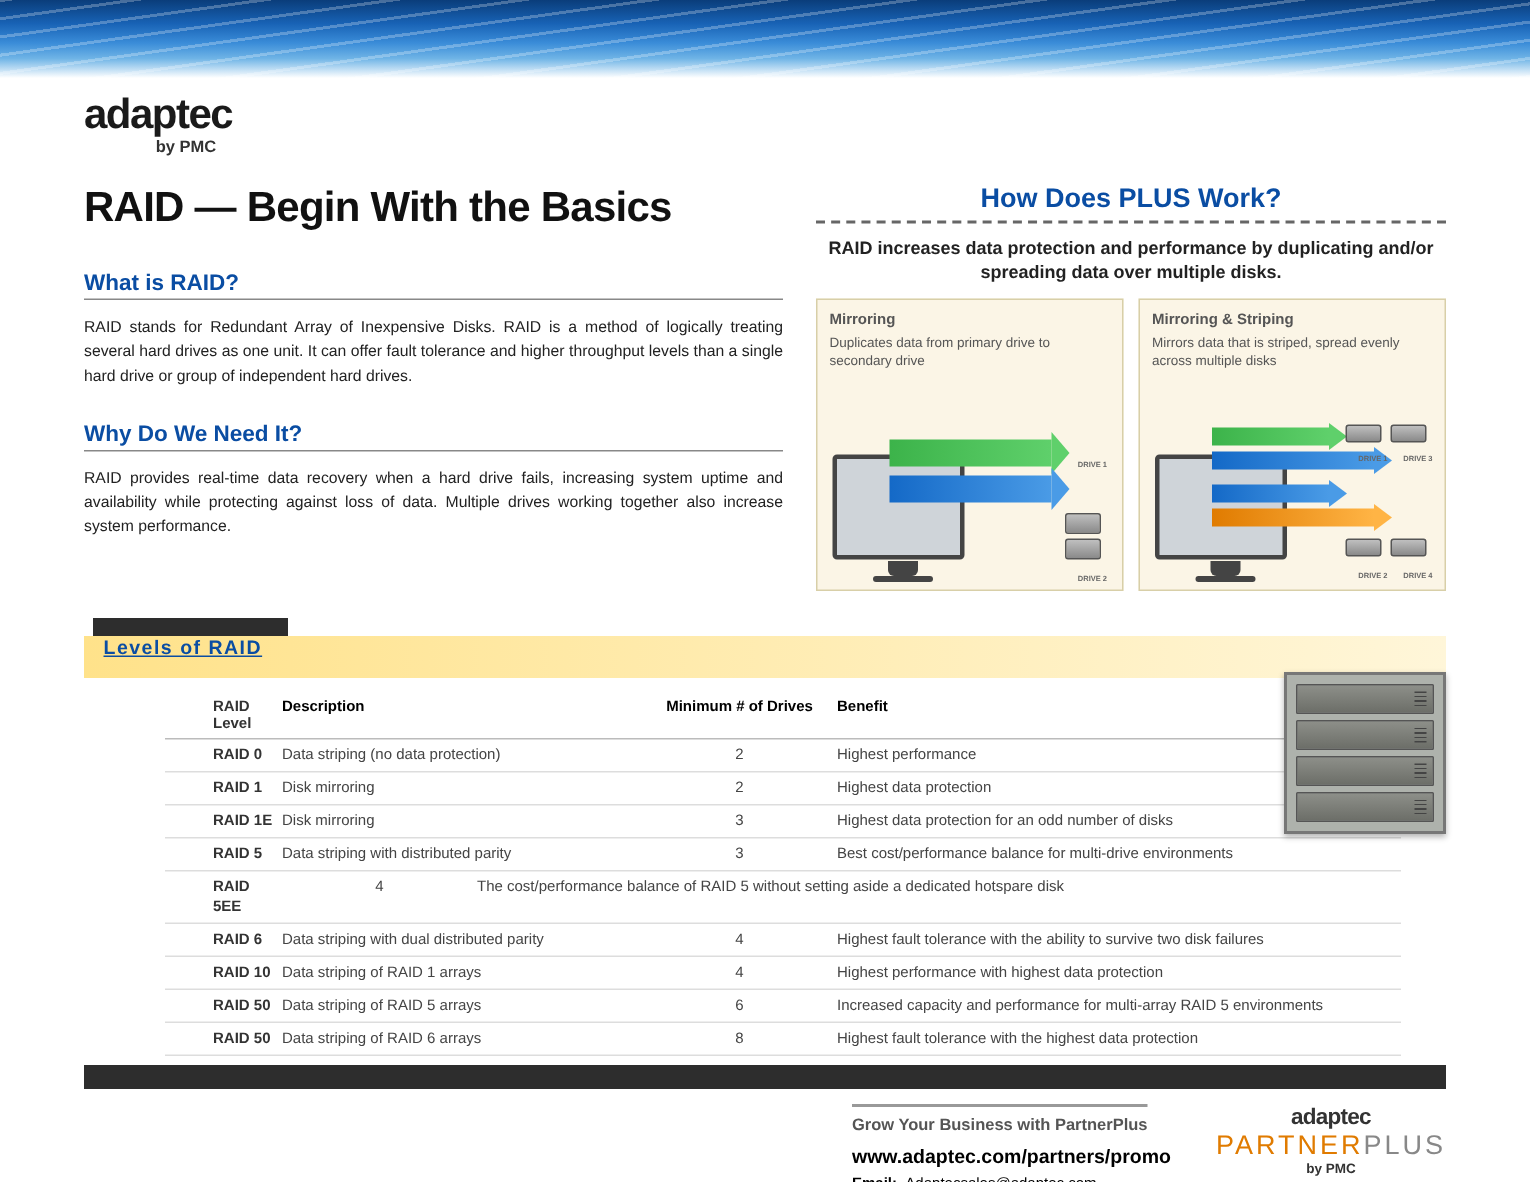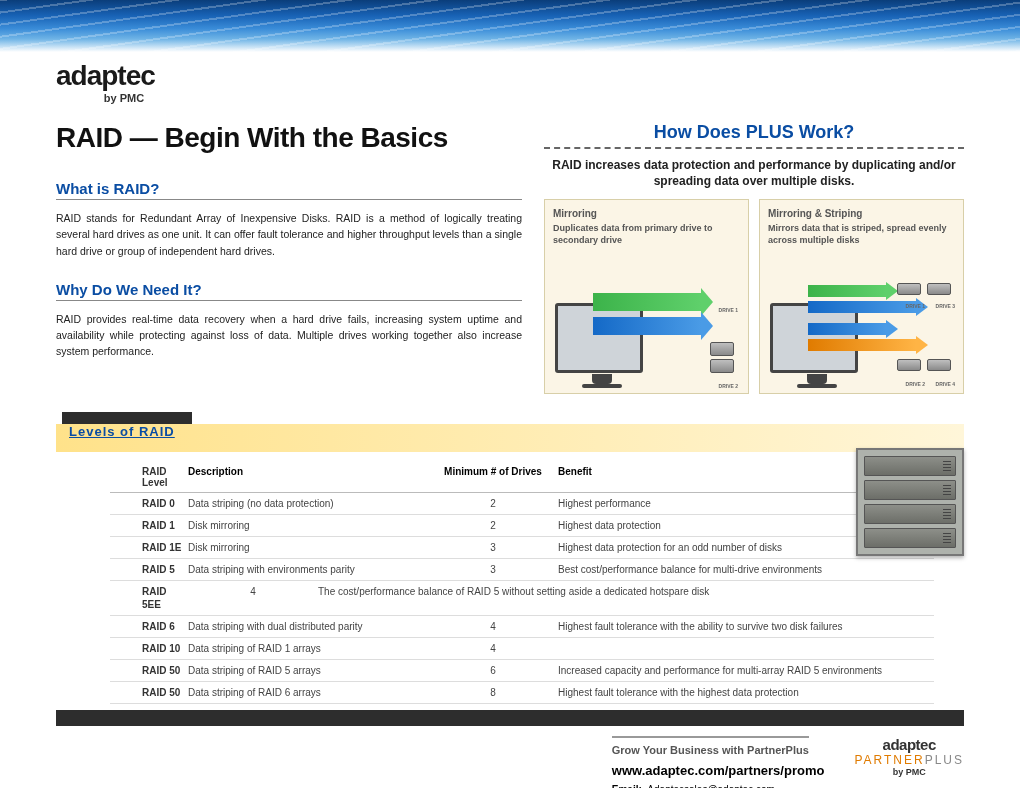--- a/index.html
+++ b/index.html
@@ -22,21 +22,21 @@
   .sub-rule { height: 1px; background: #888; margin-bottom: 10px; width: 100%; }
   .body-text { font-size: 10.5px; line-height: 1.55; color: #222; text-align: justify; margin-bottom: 22px; font-family: "Helvetica Neue", Arial, sans-serif; }
   
   .how-title { font-family: "Arial Black", Arial, sans-serif; font-size: 18px; font-weight: 900; color: #0a4da3; text-align: center; margin-bottom: 4px; }
   .how-rule { height: 0; border-top: 2px dashed #666; margin: 4px 0 8px 0; }
   .how-sub { font-size: 12px; font-weight: 700; text-align: center; color: #222; line-height: 1.35; margin-bottom: 10px; }
   
   .diagrams { display: flex; gap: 10px; }
   .diag-card { flex: 1; background: #fbf5e6; border: 1px solid #d8cfa8; padding: 8px; height: 195px; position: relative; }
   .diag-title { font-size: 10px; font-weight: 700; color: #555; margin-bottom: 4px; }
-  .diag-desc { font-size: 9px; color: #555; line-height: 1.3; font-weight: 700; height: 26px; }
+  .diag-desc { font-size: 9px; color: #555; line-height: 1.3; font-weight: 400; height: 26px; }
   .diag-scene { position: absolute; bottom: 6px; left: 8px; right: 8px; height: 112px; }
   
   .monitor { position: absolute; bottom: 14px; left: 2px; width: 88px; height: 70px; border: 3px solid #444; border-radius: 3px; background: #cfd4d9; }
   .monitor::after { content:""; position:absolute; left: 34px; bottom: -14px; width: 20px; height: 10px; background: #444; border-radius: 0 0 4px 4px; }
   .stand { position:absolute; left: 24px; bottom:-18px; width: 40px; height:4px; background:#444; border-radius:2px;}
   
   .drive-stack { position: absolute; bottom: 14px; width: 24px; display:flex; flex-direction:column; gap:3px;}
   .drive { height: 14px; background: linear-gradient(180deg,#bfbfbf,#8a8a8a); border:1px solid #555; border-radius:2px; position:relative;}
   
   .arrow { position:absolute; height:18px; display:flex; align-items:center; }
@@ -69,21 +69,21 @@
   .encl-row::after{ content:""; position:absolute; right:4px; top:4px; width:8px; height:calc(100% - 8px); background: repeating-linear-gradient(180deg,#444 0 1px, transparent 1px 3px);}
   
   .dark-bar2 { height: 16px; background: #2d2d2d; width: 100%; margin: 6px 0 10px 0;}
   
   .footer { display:flex; justify-content:flex-end; gap: 30px; margin: 0 56px 0 0; align-items:flex-start;}
   .footer-left { text-align:left; font-size:10px; line-height:1.55;}
   .footer-left .grow{ font-weight:700; font-size:11px; color:#555; border-top:2px solid #999; display:inline-block; padding-top:4px; margin-bottom:2px;}
   .footer-left .url{ font-weight:700; font-size:13px; color:#000;}
   .footer-logo { text-align:center; }
   .footer-logo .fl-main{ font-family:"Arial Black",Arial; font-weight:900; font-size:15px; color:#333; letter-spacing:-0.5px;}
-  .footer-logo .fl-partner{ font-size:12px; letter-spacing:2px; font-weight:400;}
+  .footer-logo .fl-partner{ font-size:18px; letter-spacing:2px; font-weight:400;}
   .footer-logo .fl-partner .p{ color:#e07b00;}
   .footer-logo .fl-partner .plus{ color:#888;}
   .footer-logo .fl-by{ font-size:9px; font-weight:700; color:#333;}
 </style>
 </head>
 <body>
 
 <div class="top-banner"></div>
 
 <div class="logo-block">
@@ -206,39 +206,40 @@
           <div class="c-ben">Highest data protection</div>
         </div>
         <div class="trow">
           <div class="c-level">RAID 1E</div>
           <div class="c-desc">Disk mirroring</div>
           <div class="c-min">3</div>
           <div class="c-ben">Highest data protection for an odd number of disks</div>
         </div>
         <div class="trow">
           <div class="c-level">RAID 5</div>
-          <div class="c-desc">Data striping with environments parity</div>
+          <div class="c-desc">Data striping with distributed parity</div>
           <div class="c-min">3</div>
           <div class="c-ben">Best cost/performance balance for multi-drive environments</div>
         </div>
         <div class="trow">
           <div class="c-level">RAID 5EE</div>
           <div class="c-min">4</div>
           <div class="c-ben">The cost/performance balance of RAID 5 without setting aside a dedicated hotspare disk</div>
         </div>
         <div class="trow">
           <div class="c-level">RAID 6</div>
           <div class="c-desc">Data striping with dual distributed parity</div>
           <div class="c-min">4</div>
           <div class="c-ben">Highest fault tolerance with the ability to survive two disk failures</div>
         </div>
         <div class="trow">
           <div class="c-level">RAID 10</div>
           <div class="c-desc">Data striping of RAID 1 arrays</div>
           <div class="c-min">4</div>
+          <div class="c-ben">Highest performance with highest data protection</div>
         </div>
         <div class="trow">
           <div class="c-level">RAID 50</div>
           <div class="c-desc">Data striping of RAID 5 arrays</div>
           <div class="c-min">6</div>
           <div class="c-ben">Increased capacity and performance for multi-array RAID 5 environments</div>
         </div>
         <div class="trow">
           <div class="c-level">RAID 50</div>
           <div class="c-desc">Data striping of RAID 6 arrays</div>

